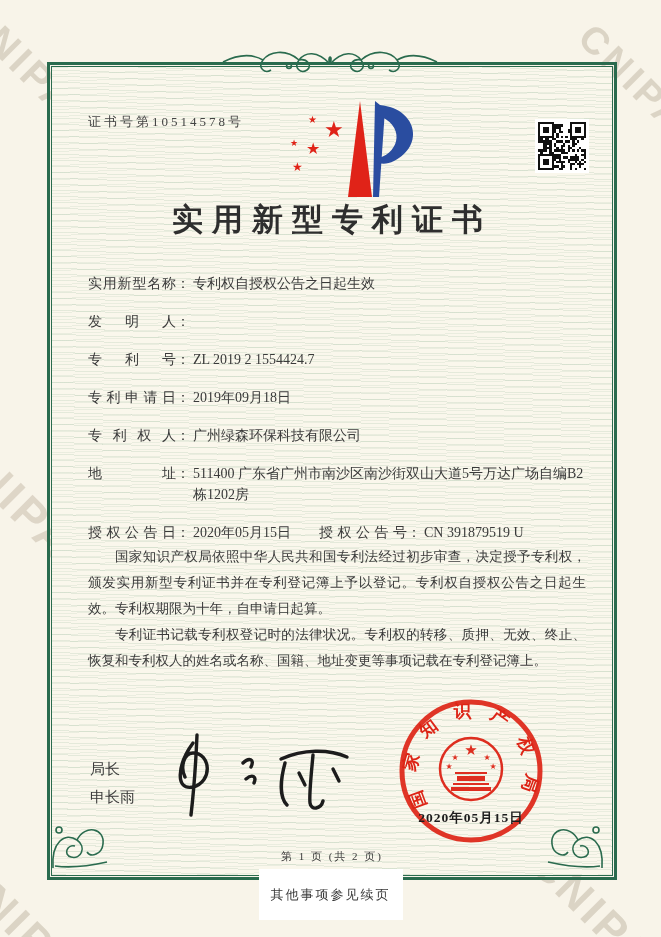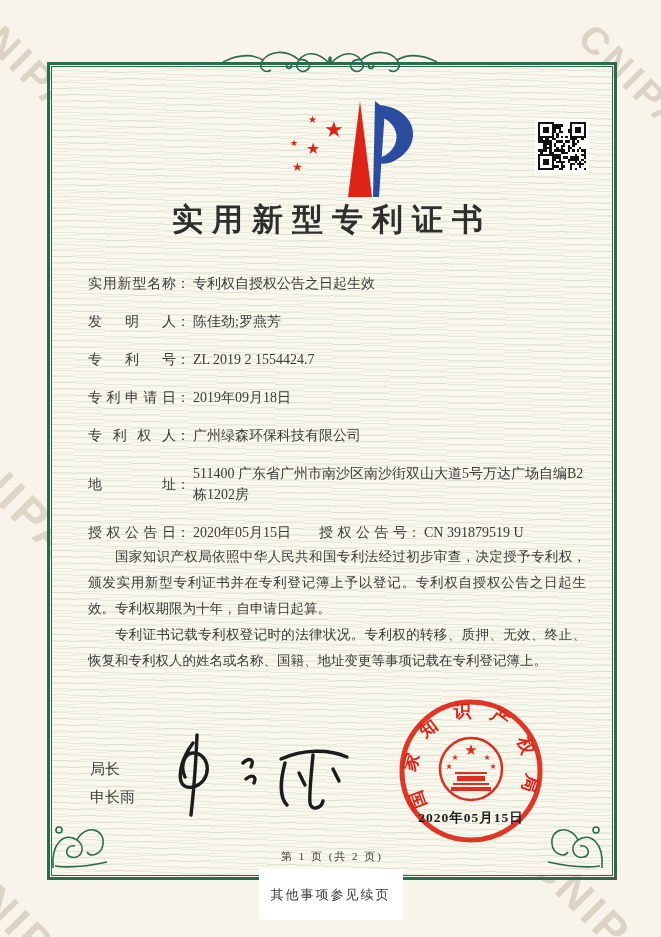--- a/index.html
+++ b/index.html
@@ -28,21 +28,21 @@
   }
   .certno{position:absolute;left:36px;top:46px;font-size:13px;letter-spacing:3px;color:#444;}
   .logo{position:absolute;left:238px;top:30px;width:136px;height:108px;}
   .logo .star{position:absolute;color:#e02318;line-height:1;}
   .qr{position:absolute;left:483px;top:52px;width:48px;height:48px;background:#fff;padding:3px;}
   .title{
     position:absolute;left:0;right:0;top:132px;text-align:center;
     font-size:31px;font-weight:bold;letter-spacing:9px;color:#2e2e2e;
   }
   .fields{position:absolute;left:36px;right:26px;top:206px;}
-  .frow{display:flex;margin-bottom:17px;font-size:14px;line-height:21px;align-items:center;}
+  .frow{display:flex;margin-bottom:17px;font-size:14px;line-height:21px;}
   .flabel{width:88px;flex:none;text-align:justify;text-align-last:justify;}
   .fcolon{flex:none;width:17px;}
   .fvalue{flex:1;}
   .pair{display:flex;}
   .pair2{margin-left:28px;}
   .paras{position:absolute;left:36px;right:26px;top:477px;font-size:13.5px;line-height:26px;text-align:justify;}
   .paras p{margin:0;text-indent:2em;}
   .sigblock{position:absolute;left:38px;top:688px;font-size:15px;line-height:28px;}
   .sig-svg{position:absolute;left:95px;top:662px;}
   .seal{position:absolute;left:345px;top:630px;width:148px;height:148px;}
@@ -66,20 +66,21 @@
   <div class="wm" style="left:600px;top:16px;font-size:38px;color:rgba(185,172,152,.45);">CNIPA</div>
   <div class="wm" style="left:252px;top:112px;font-size:46px;color:rgba(228,182,176,.42);">CNIPA</div>
   <div class="wm" style="left:420px;top:268px;font-size:46px;color:rgba(190,180,162,.38);">CNIPA</div>
   <div class="wm" style="left:-26px;top:420px;font-size:46px;color:rgba(185,172,152,.42);">CNIPA</div>
   <div class="wm" style="left:-20px;top:850px;font-size:44px;color:rgba(185,172,152,.45);">CNIPA</div>
   <div class="wm" style="left:556px;top:838px;font-size:44px;color:rgba(185,172,152,.45);">CNIPA</div>
 
   <div class="cert-border">
     <div class="cert-inner">
 
+      <div class="certno">证书号第10514578号</div>
 
       <div class="logo">
         <span class="star" style="left:34px;top:22px;font-size:22px;">★</span>
         <span class="star" style="left:16px;top:44px;font-size:16px;">★</span>
         <span class="star" style="left:2px;top:64px;font-size:12px;">★</span>
         <span class="star" style="left:18px;top:18px;font-size:10px;">★</span>
         <span class="star" style="left:0px;top:42px;font-size:9px;">★</span>
         <svg width="136" height="108" viewBox="0 0 136 108">
           <polygon points="70,4 82,100 58,100" fill="#e02318"></polygon>
           <polygon points="85,4 95,12 89,100 83,100" fill="#2a4da0"></polygon>
@@ -240,21 +241,20 @@
 
       <div class="fields">
         <div class="frow">
           <span class="flabel">实用新型名称</span>
             <span class="fcolon">：</span>
           <span class="fvalue">专利权自授权公告之日起生效</span>
         </div>
         <div class="frow">
           <span class="flabel">发明人</span>
             <span class="fcolon">：</span>
-          <span class="fvalue">陈佳劲;罗燕芳</span>
         </div>
         <div class="frow">
           <span class="flabel">专利号</span>
             <span class="fcolon">：</span>
           <span class="fvalue">ZL 2019 2 1554424.7</span>
         </div>
         <div class="frow">
           <span class="flabel">专利申请日</span>
             <span class="fcolon">：</span>
           <span class="fvalue">2019年09月18日</span>

